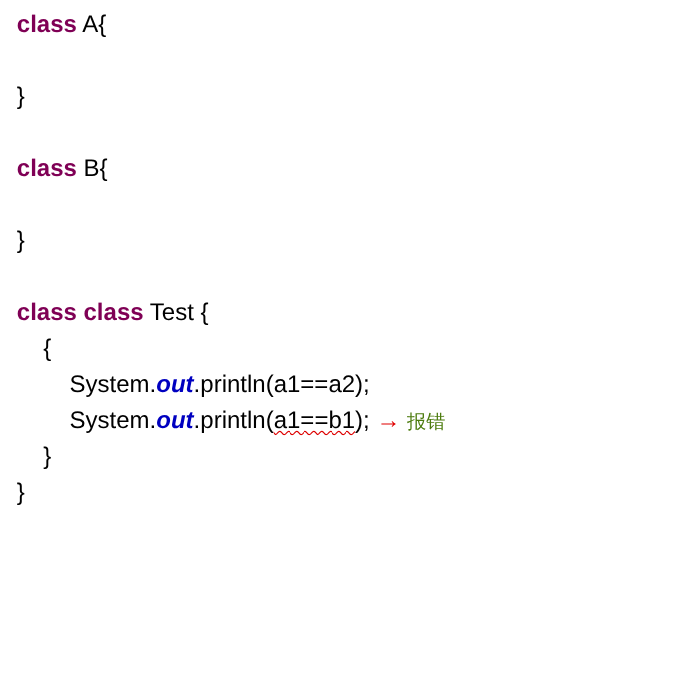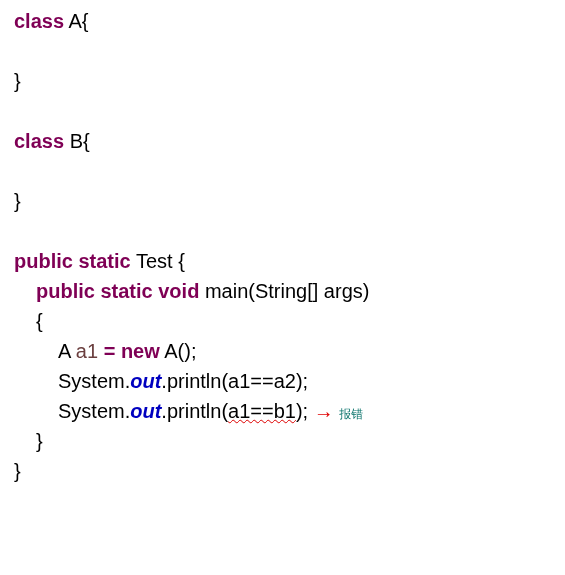--- a/index.html
+++ b/index.html
@@ -24,45 +24,43 @@
   .kw { color: #7f0055; font-weight: bold; }
   .plain { color: #000; }
   .idname { color: #000; }
   .var { color: #6a3e3e; }
   .field-italic { color: #0000c0; font-style: italic; font-weight: bold; }
   .err-underline {
     text-decoration: underline wavy #d00;
     text-decoration-thickness: 1px;
   }
   .arrow { color: #e00000; }
-  .anno { color: #0f766e; font-size: 12px; font-family: Liberation Mono, monospace; }
+  .anno { color: #4d7c0f; font-size: 16px; font-family: Liberation Mono, monospace; }
   .indent1 { padding-left: 22px; display:inline-block;}
   .indent2 { padding-left: 44px; display:inline-block;}
 </style>
 </head>
 <body>
 
 <div class="editor">
 
   <div class="line"><span class="kw">class</span><span class="plain"> </span><span class="idname">A</span><span class="plain">{</span></div>
   <div class="line">&nbsp;</div>
   <div class="line"><span class="plain">}</span></div>
   <div class="line">&nbsp;</div>
 
   <div class="line"><span class="kw">class</span><span class="plain"> </span><span class="idname">B</span><span class="plain">{</span></div>
   <div class="line">&nbsp;</div>
   <div class="line"><span class="plain">}</span></div>
   <div class="line">&nbsp;</div>
 
-  <div class="line"><span class="kw">public static</span><span class="plain"> </span><span class="idname">Test</span><span class="plain"> </span><span class="plain">{</span></div>
+  <div class="line"><span class="kw">class class</span><span class="plain"> </span><span class="idname">Test</span><span class="plain"> </span><span class="plain">{</span></div>
 
-  <div class="line"><span class="indent1"></span><span class="kw">public static void</span><span class="plain"> </span><span class="idname">main</span><span class="plain">(String[] args)</span></div>
   <div class="line"><span class="indent1"></span><span class="plain">{</span></div>
 
-  <div class="line"><span class="indent2"></span><span class="plain">A</span><span class="plain"> </span><span class="var">a1</span><span class="plain"> </span><span class="kw">=</span><span class="plain"> </span><span class="kw">new</span><span class="plain"> </span><span class="plain">A();</span></div>
 
 
 
   <div class="line"><span class="indent2"></span><span class="plain">System.</span><span class="field-italic">out</span><span class="plain">.</span><span class="plain">println</span><span class="plain">(a1==a2);</span></div>
 
   <div class="line"><span class="indent2"></span><span class="plain">System.</span><span class="field-italic">out</span><span class="plain">.</span><span class="plain">println</span><span class="plain">(</span><span class="plain err-underline">a1==b1</span><span class="plain">);</span><span class="plain"> </span><span class="arrow">→</span><span class="plain"> </span><span class="anno">报错</span></div>
 
   <div class="line"><span class="indent1"></span><span class="plain">}</span></div>
   <div class="line"><span class="plain">}</span></div>
 

